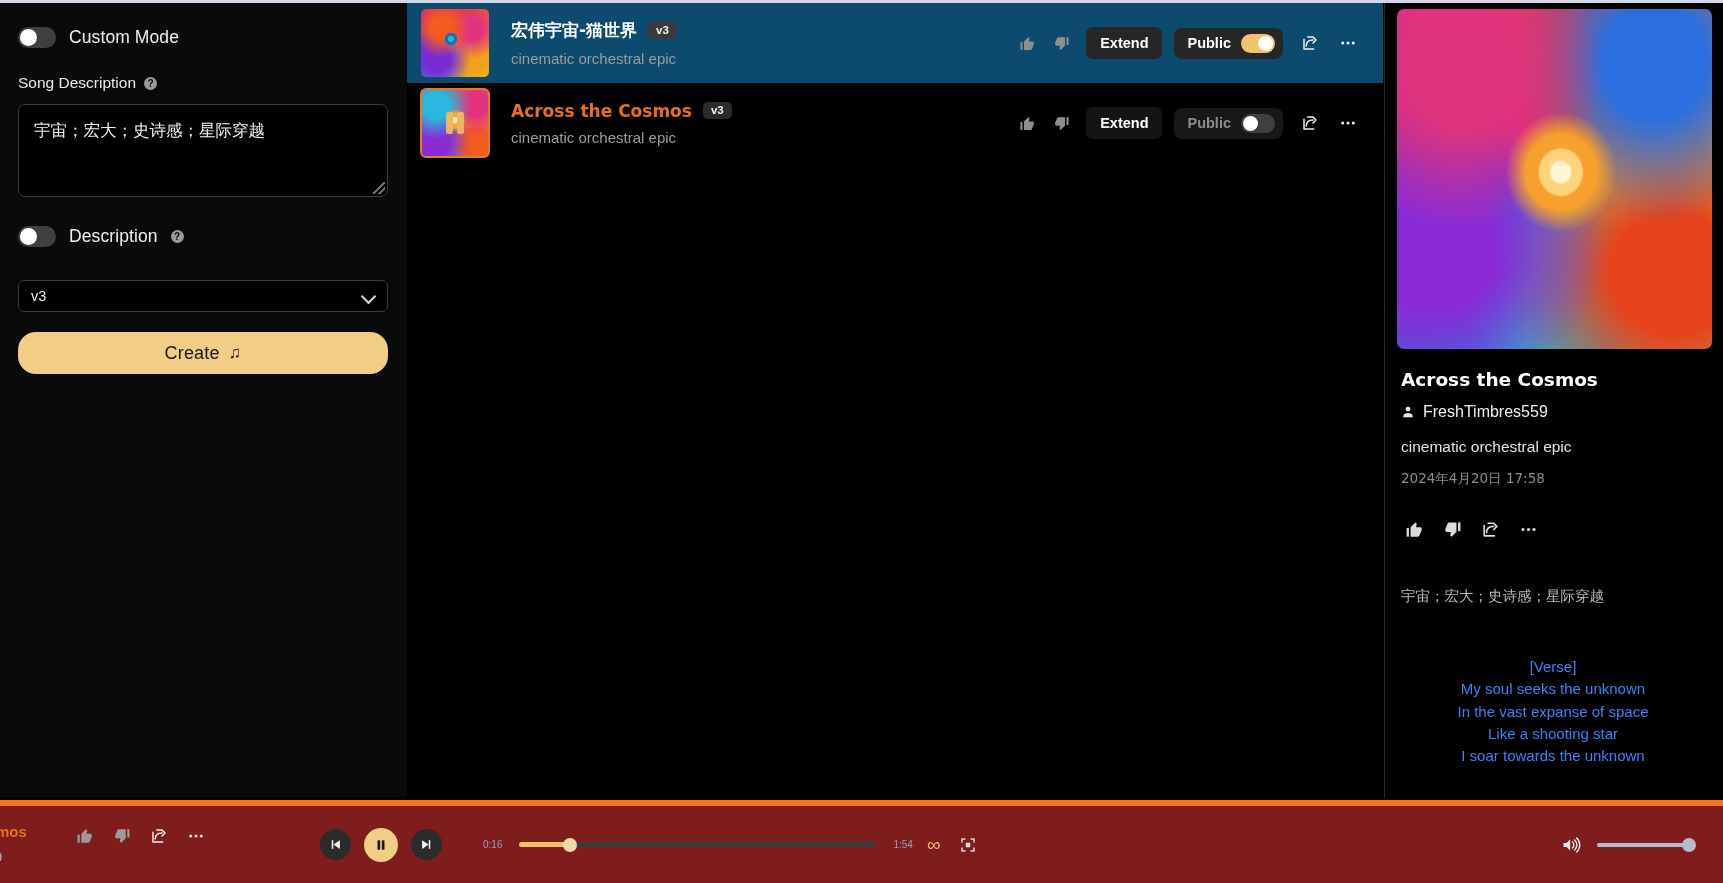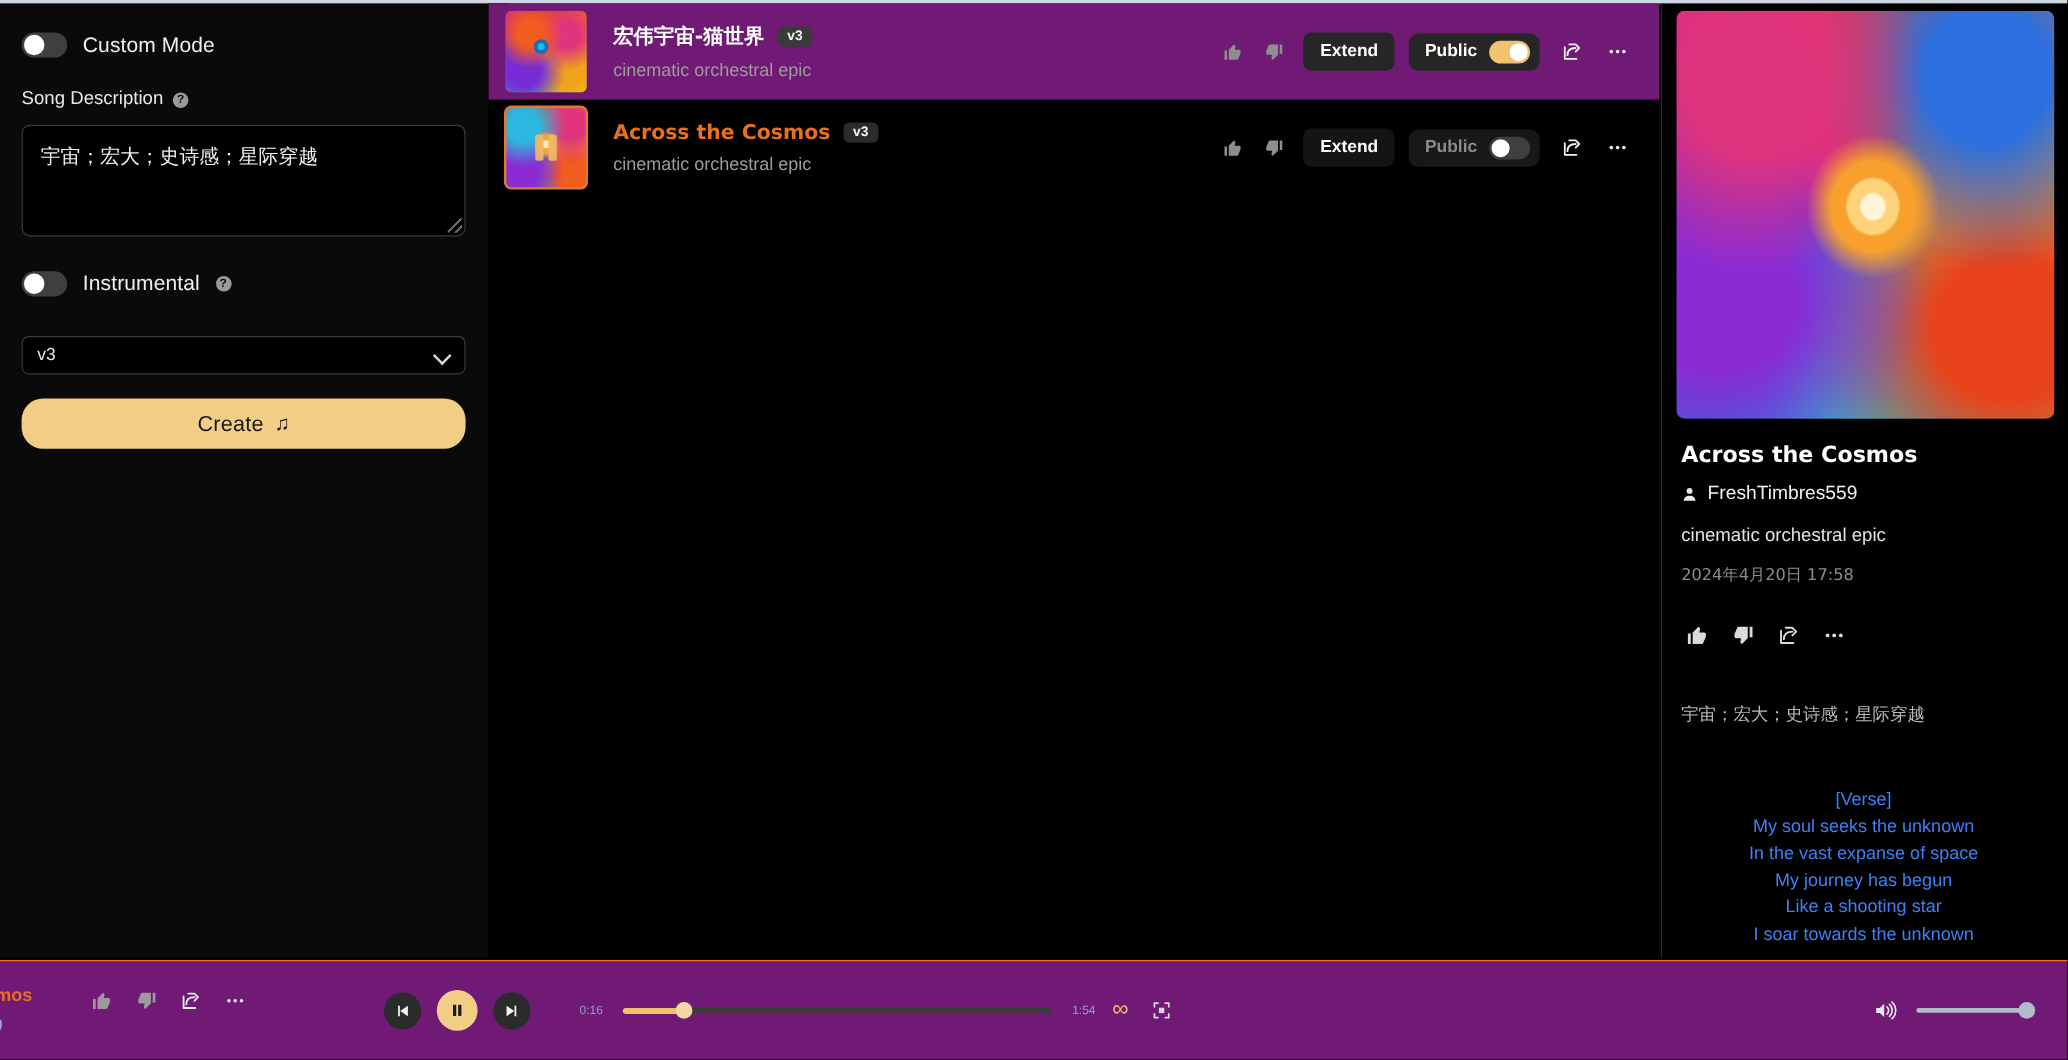--- a/index.html
+++ b/index.html
@@ -87,21 +87,21 @@
 
   
   .center {
     position:absolute; left:407px; top:3px; width:976px; height:795px;
     background:#000; overflow:hidden;
   }
   .song-row {
     display:flex; align-items:center; height:80px; padding:0 18px 0 14px;
     cursor:pointer;
   }
-  .song-row.active-bg { background:#701a75; }
+  .song-row.active-bg { background:#0c4a6e; }
   .thumb {
     width:68px; height:68px; border-radius:5px; flex:0 0 auto;
     position:relative; overflow:hidden;
   }
   .thumb.sel { outline:2px solid #e07b2a; outline-offset:-1px; }
   .art1 {
     background:
       radial-gradient(circle at 44% 44%, #12c3d6 0 5%, #1c6fb5 6% 11%, transparent 12%),
       radial-gradient(ellipse at 30% 28%, #f25c1f 0 16%, transparent 42%),
       radial-gradient(ellipse at 74% 30%, #e0347e 0 16%, transparent 44%),
@@ -189,21 +189,21 @@
      font-family:"DejaVu Sans","Liberation Sans",sans-serif; }
   .rp-actions { display:flex; align-items:center; gap:19px; margin-top:32px; padding-left:4px; }
   .rp-tags { margin-top:46px; font-size:14.5px; color:#b9b9b9; line-height:1.6;
      font-family:"DejaVu Sans","Liberation Sans",sans-serif; }
   .rp-lyrics { margin-top:48px; font-size:15px; color:#3b82f6; line-height:22.3px;text-align:center; }
   .rp-lyrics div { white-space:nowrap; }
 
   
   .player {
     position:absolute; left:0; bottom:0; width:1723px; height:83px;
-    background:#701a75; border-top:1px solid #f97316;
+    background:#7f1d1d; border-top:6px solid #f97316;
     display:flex; align-items:center;
   }
   .pl-left { width:320px; height:83px; position:relative; flex:0 0 auto; }
   .pl-trunc-title {
     position:absolute; left:-4px; top:20px; font-size:15px; font-weight:600; color:#e8701c;
   }
   .pl-trunc-user {
     position:absolute; left:-6px; top:45px; font-size:15px; color:#9fb0c8;
   }
   .pl-left-actions {
@@ -253,21 +253,21 @@
 
     <div class="desc-box">
       <div class="desc-text">宇宙；宏大；史诗感；星际穿越</div>
       <span class="resize-grip"></span>
     </div>
 
     <div class="toggle-row" style="margin-top:29px;">
       <div class="switch">
         <span class="knob"></span>
       </div>
-      <span class="toggle-label">Instrumental</span>
+      <span class="toggle-label">Description</span>
       <span class="help-icon">?</span>
     </div>
 
     <div class="select-box">
       <span class="select-value">v3</span>
       <span class="chev"></span>
     </div>
 
     <div class="create-btn">
       <span class="txt">Create</span>
@@ -423,21 +423,20 @@
             </svg>
         </span>
       </div>
 
       <div class="rp-tags">宇宙；宏大；史诗感；星际穿越</div>
 
       <div class="rp-lyrics">
         <div>[Verse]</div>
         <div>My soul seeks the unknown</div>
         <div>In the vast expanse of space</div>
-        <div>My journey has begun</div>
         <div>Like a shooting star</div>
         <div>I soar towards the unknown</div>
       </div>
     </div>
   </aside>
 
   <div class="player">
 
     <div class="pl-left">
       <span class="pl-trunc-title">mos</span>

